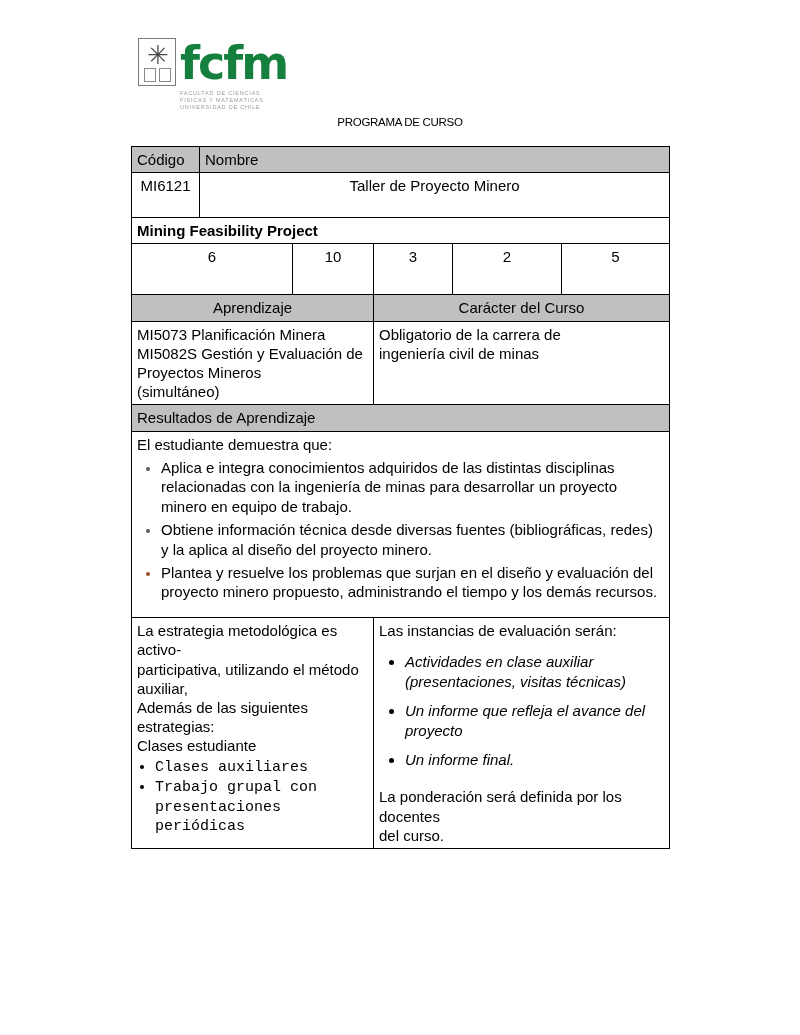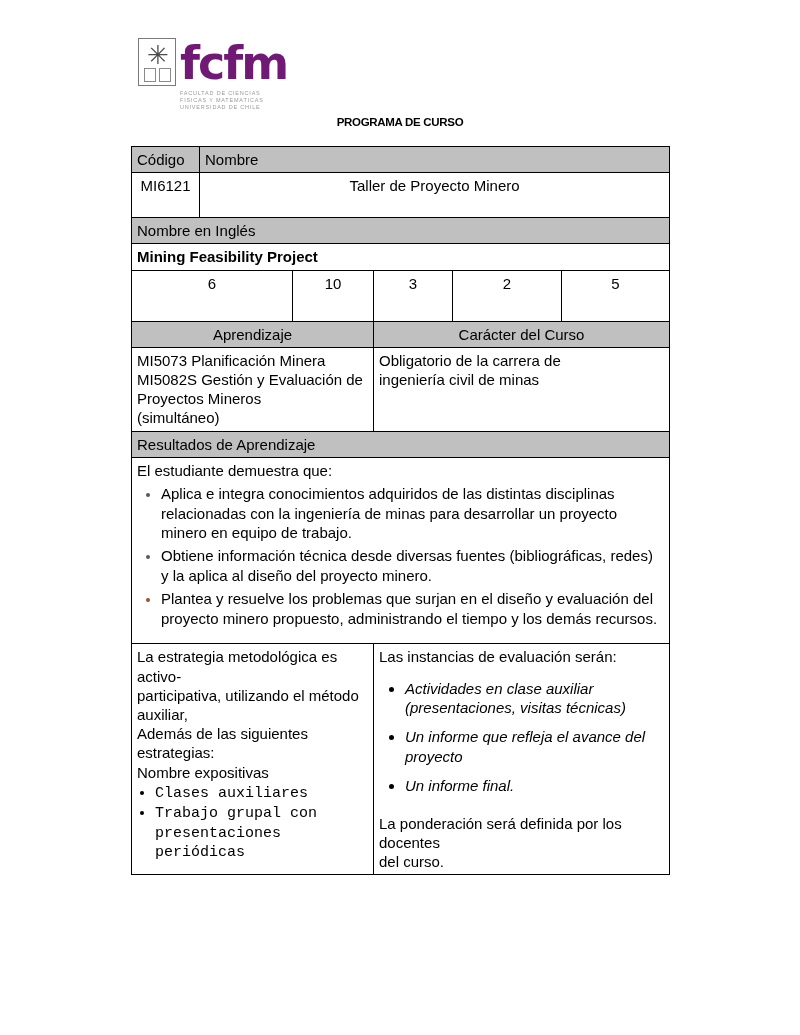--- a/index.html
+++ b/index.html
@@ -68,42 +68,42 @@
     box-sizing: border-box;
   }
   .logo-word {
     position: absolute;
     left: 42px;
     top: -2px;
     font-family: "DejaVu Sans", sans-serif;
     font-weight: bold;
     font-size: 46px;
     letter-spacing: -2px;
-    color: #701a75;
+    color: #15803d;
   }
   .logo-sub {
     position: absolute;
     left: 42px;
     top: 52px;
     font-size: 5.5px;
     line-height: 7px;
     letter-spacing: 0.8px;
     color: #9a9a9a;
     text-transform: uppercase;
   }
 
   
   .doc-title {
     position: absolute;
     left: 0;
     top: 116px;
     width: 800px;
     text-align: center;
     font-size: 11.5px;
-    font-weight: bold;
+    font-weight: normal;
     letter-spacing: -0.3px;
   }
 
   
   .tbl {
     position: absolute;
     left: 131px;
     top: 146px;
     width: 538px;
     border-collapse: collapse;
@@ -178,23 +178,20 @@
       <td class="hdr pad-cell">Código</td>
       <td class="hdr pad-cell" colspan="5">Nombre</td>
     </tr>
 
     <tr>
       <td class="ctr tall">MI6121</td>
       <td class="ctr tall" colspan="5">Taller de Proyecto Minero</td>
     </tr>
 
     <tr>
-      <td class="hdr pad-cell" colspan="6">Nombre en Inglés</td>
-    </tr>
-    <tr>
       <td class="bold pad-cell" colspan="6">Mining Feasibility Project</td>
     </tr>
 
 
     <tr>
       <td class="ctr" colspan="2" style="height:44px;">6</td>
       <td class="ctr">10</td>
       <td class="ctr">3</td>
       <td class="ctr">2</td>
       <td class="ctr">5</td>
@@ -229,21 +226,21 @@
         </ul>
         <div class="spacer"></div>
       </td>
     </tr>
 
     <tr>
       <td colspan="3" style="height:218px;">
         <div>La estrategia metodológica es activo-</div>
         <div>participativa, utilizando el método auxiliar,</div>
         <div>Además de las siguientes estrategias:</div>
-        <div>Nombre expositivas</div>
+        <div>Clases estudiante</div>
         <ul class="small-bullets">
           <li>Clases auxiliares</li>
           <li>Trabajo grupal con presentaciones periódicas</li>
         </ul>
       </td>
       <td colspan="3">
         <div class="para">Las instancias de evaluación serán:</div>
         <ul class="bullets" style="padding-left:26px;margin-top:12px;font-style:italic;">
           <li style="margin-bottom:9px;">Actividades en clase auxiliar (presentaciones, visitas técnicas)</li>
           <li style="margin-bottom:9px;">Un informe que refleja el avance del proyecto</li>

